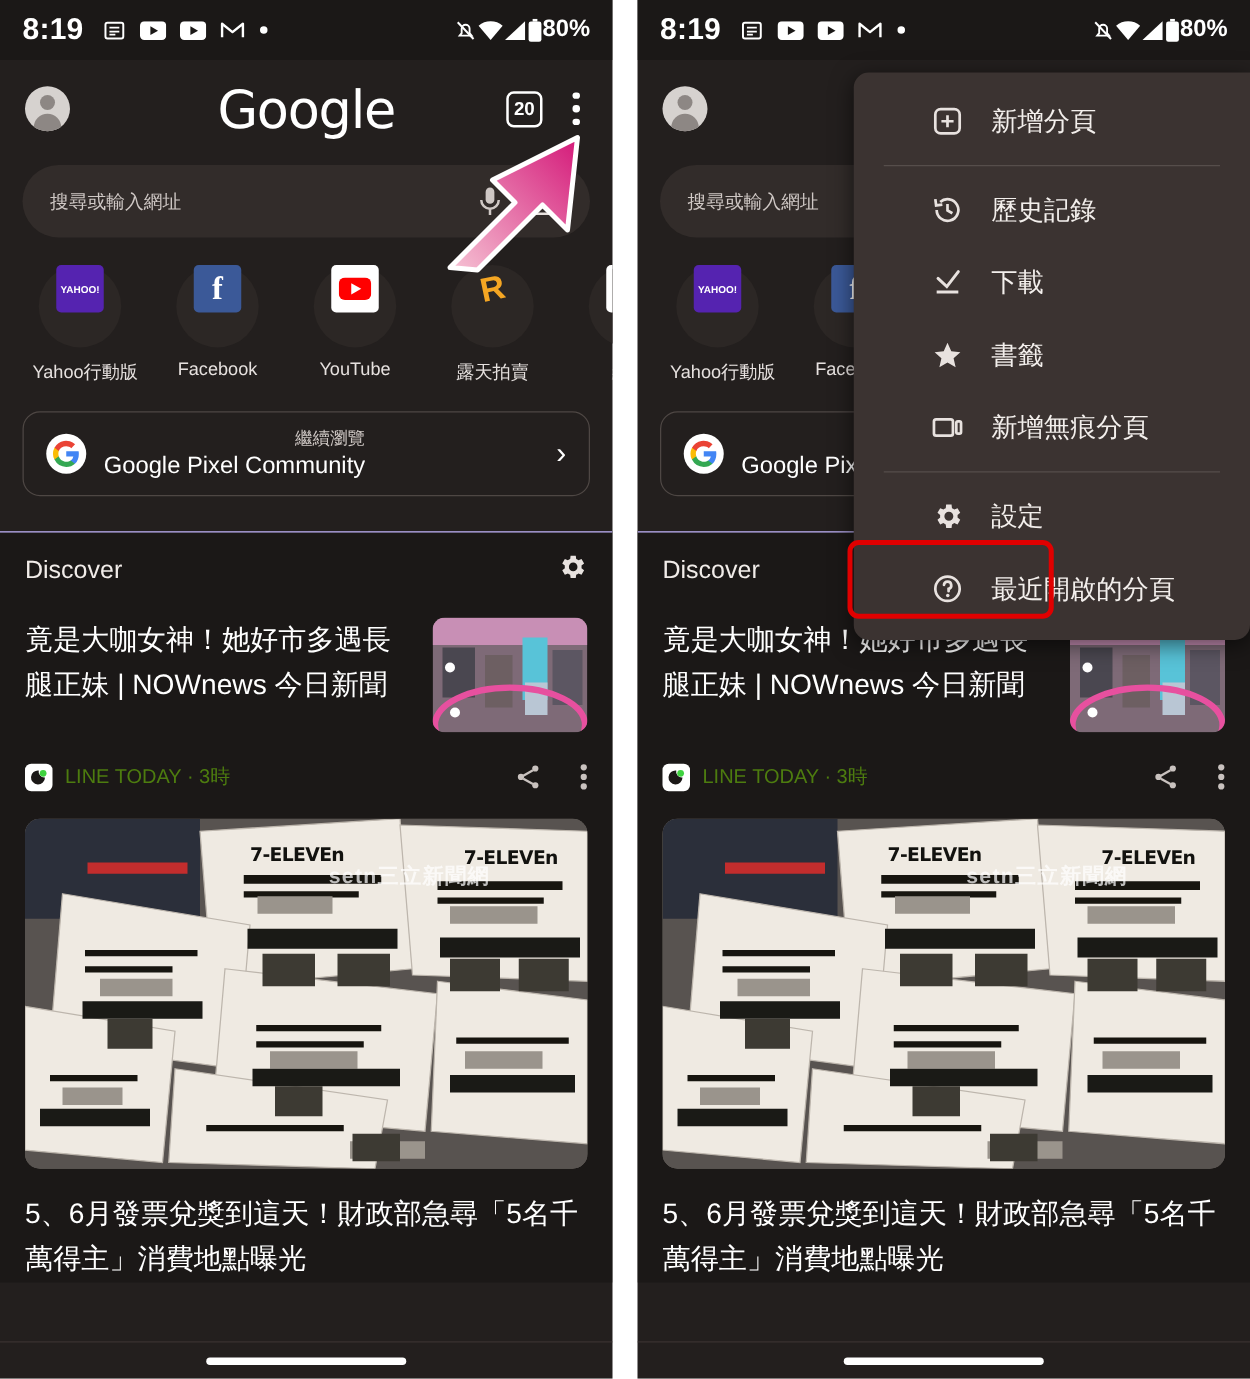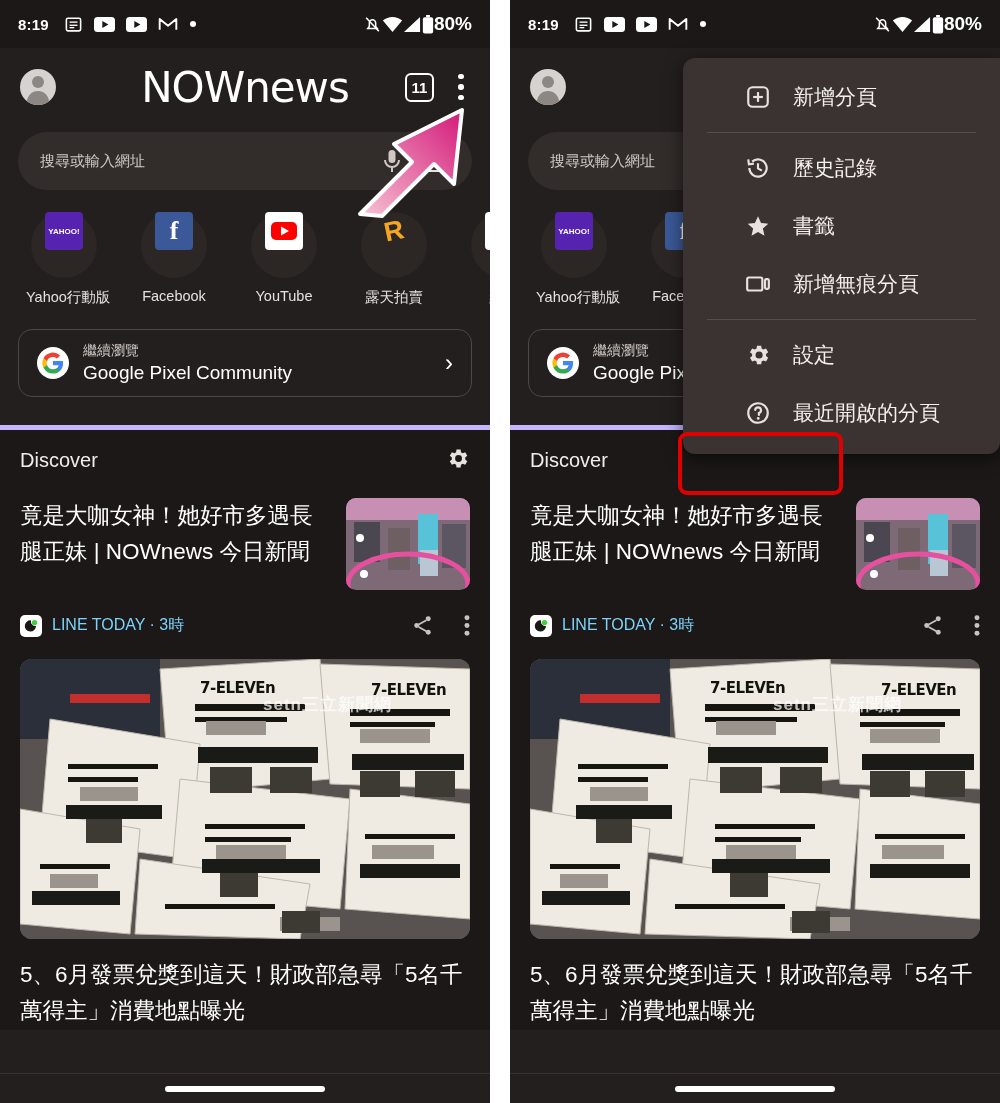--- a/index.html
+++ b/index.html
@@ -10,21 +10,21 @@
     overflow:hidden;
   }
   .stage { position:relative; width:1000px; height:1103px; background:#fff; }
 
   .phone { position:absolute; top:0; height:1103px; width:490px; background:#231f1e; overflow:hidden; }
   .phone.left { left:0; }
   .phone.right { left:510px; }
 
   
   .statusbar { height:48px; display:flex; align-items:center; padding:0 18px; background:#1b1817; }
-  .sb-time { color:#fff; font-size:15px; font-weight:700; letter-spacing:.2px; }
+  .sb-time { color:#fff; font-size:24px; font-weight:700; letter-spacing:.2px; }
   .sb-icons-left { display:flex; align-items:center; gap:11px; margin-left:15px; }
   .sb-right { margin-left:auto; display:flex; align-items:center; gap:0; }
   .sb-pct { color:#fff; font-size:19px; font-weight:700; }
   .ic { display:block; }
 
   
   .topbar { height:78px; display:flex; align-items:center; padding:0 20px; position:relative; }
   .avatar { width:36px; height:36px; border-radius:50%; background:#d6d2cf; position:relative; overflow:hidden; flex:0 0 auto;}
   .avatar::before { content:""; position:absolute; left:50%; top:7px; transform:translateX(-50%); width:12px;height:12px;border-radius:50%; background:#8d8784;}
   .avatar::after { content:""; position:absolute; left:50%; top:22px; transform:translateX(-50%); width:22px;height:16px;border-radius:11px 11px 0 0; background:#8d8784;}
@@ -44,36 +44,36 @@
   .shortcuts { display:flex; padding:22px 0 0 26px; gap:34px; }
   .sc { width:76px; text-align:center; flex:0 0 auto;}
   .sc-ic { width:66px;height:66px;border-radius:50%;background:#2c2725; display:flex;align-items:flex-start;justify-content:center; margin:0 auto;}
   .sc-tile { width:38px;height:38px;border-radius:4px; display:flex; align-items:center; justify-content:center; font-size:12px; font-weight:700;}
   .sc-label { color:#e6e1df; font-size:14.5px; margin-top:10px; white-space:nowrap;}
 
   
   .contcard { margin:22px 18px 0; height:68px; border:1px solid #4e4744; border-radius:14px; display:flex; align-items:center; padding:0 18px; gap:14px;}
   .gicon { width:32px;height:32px;border-radius:50%;background:#fff; display:flex;align-items:center;justify-content:center; flex:0 0 auto;}
   .cc-txt { display:flex; flex-direction:column; gap:2px; overflow:hidden;}
-  .cc-t1 { color:#cfc8c5; font-size:14px; }
+  .cc-t1 { color:#cfc8c5; font-size:14px;text-align:right; }
   .cc-t2 { color:#fff; font-size:19px; white-space:nowrap;}
   .cc-arrow { margin-left:auto; color:#fff; font-size:24px; }
 
   
-  .discover { margin-top:28px; background:#1b1817; border-top:5px solid #c4b5fd; min-height:600px; }
+  .discover { margin-top:28px; background:#1b1817; border-top:1px solid #c4b5fd; min-height:600px; }
   .disc-head { height:60px; display:flex; align-items:center; padding:0 20px;}
   .disc-title { color:#f1ece9; font-size:20px; }
   .gear { margin-left:auto; }
 
   .article { padding:0 20px; display:flex; gap:16px; align-items:flex-start; margin-top:8px;}
   .art-title { color:#fff; font-size:22.5px; line-height:1.62; flex:1; }
   .art-thumb { width:124px;height:92px;border-radius:10px; flex:0 0 auto; overflow:hidden; position:relative; }
   .art-meta { display:flex; align-items:center; padding:0 20px; margin-top:24px; gap:10px;}
   .line-ic { width:22px;height:22px;border-radius:5px;background:#fff; display:flex;align-items:center;justify-content:center;}
-  .meta-txt { color:#7dd3fc; font-size:16px; }
+  .meta-txt { color:#4d7c0f; font-size:16px; }
   .meta-acts { margin-left:auto; display:flex; align-items:center; gap:30px;}
 
   .photo-card { margin:22px 20px 0; height:280px; border-radius:12px; overflow:hidden; position:relative; background:#6b6660;}
   .art2-title { padding:18px 20px 0; color:#fff; font-size:22.5px; line-height:1.62;}
 
   .navbar { position:absolute; bottom:0; left:0; right:0; height:30px; border-top:1px solid #3a3230; display:flex; align-items:center; justify-content:center;}
   .navpill { width:160px;height:6px;border-radius:3px;background:#fff;}
 
   
   .menu { position:absolute; left:173px; top:58px; width:317px; background:#3b3331; border-radius:12px 0 12px 12px; padding:10px 0 12px; box-shadow:0 4px 18px rgba(0,0,0,.55); }
@@ -136,23 +136,23 @@
         <svg class="ic" width="12" height="19" viewBox="0 0 12 20">
             <rect x="4" y="0" width="4" height="2.4" fill="#fff"></rect>
             <rect x="0.6" y="2.4" width="10.8" height="17" rx="2" fill="#fff"></rect>
           </svg>
         <span class="sb-pct">80%</span>
       </span>
     </div>
 
     <div class="topbar">
       <div class="avatar"></div>
-      <div class="g-logo">NOWnews</div>
+      <div class="g-logo">Google</div>
       <div class="top-right">
-        <div class="tabcount">11</div>
+        <div class="tabcount">20</div>
         <div class="kebab">
             <i></i>
             <i></i>
             <i></i>
           </div>
       </div>
     </div>
 
     <div class="searchwrap">
       <div class="searchbar">
@@ -591,20 +591,27 @@
       <div class="mi">
         <svg width="26" height="26" viewBox="0 0 24 24">
             <path d="M4 12a8 8 0 1 0 2.6-5.9" fill="none" stroke="#e8e2df" stroke-width="2"></path>
             <polyline points="3,4 3.6,8.6 8.2,8" fill="none" stroke="#e8e2df" stroke-width="2"></polyline>
             <polyline points="12,7.5 12,12.3 15.6,14.4" fill="none" stroke="#e8e2df" stroke-width="2"></polyline>
           </svg>
         <span class="mi-label">歷史記錄</span>
       </div>
       <div class="mi">
         <svg width="26" height="26" viewBox="0 0 24 24">
+            <polyline points="5,9 11.5,15 20,4" fill="none" stroke="#e8e2df" stroke-width="2.2" stroke-linecap="round"></polyline>
+            <line x1="4" y1="19" x2="20" y2="19" stroke="#e8e2df" stroke-width="2.2"></line>
+          </svg>
+        <span class="mi-label">下載</span>
+      </div>
+      <div class="mi">
+        <svg width="26" height="26" viewBox="0 0 24 24">
             <polygon points="12,3 14.8,9.2 21.5,9.9 16.5,14.4 18,21 12,17.6 6,21 7.5,14.4 2.5,9.9 9.2,9.2" fill="#e8e2df"></polygon>
           </svg>
         <span class="mi-label">書籤</span>
       </div>
       <div class="mi">
         <svg width="26" height="26" viewBox="0 0 24 24">
             <rect x="2" y="6" width="14" height="12" rx="1.6" fill="none" stroke="#e8e2df" stroke-width="2"></rect>
             <rect x="18.5" y="7.5" width="3.5" height="9" rx="1.2" fill="none" stroke="#e8e2df" stroke-width="2"></rect>
           </svg>
         <span class="mi-label">新增無痕分頁</span>

